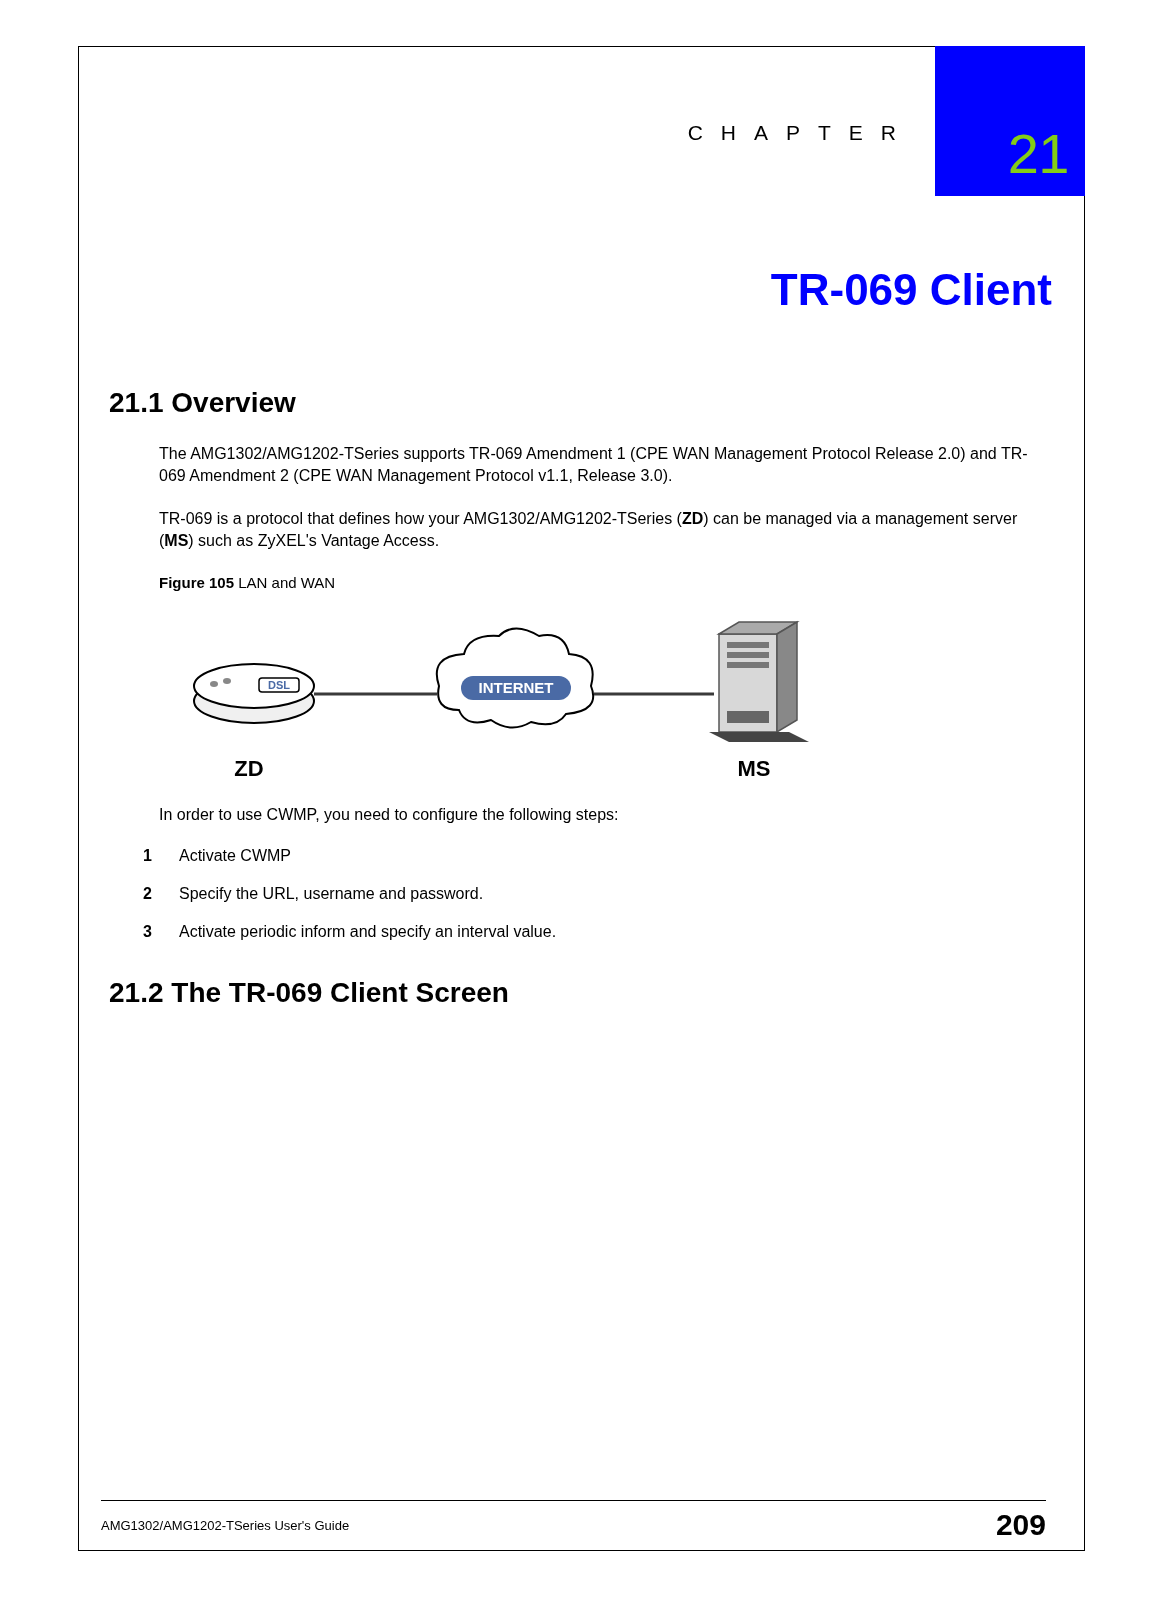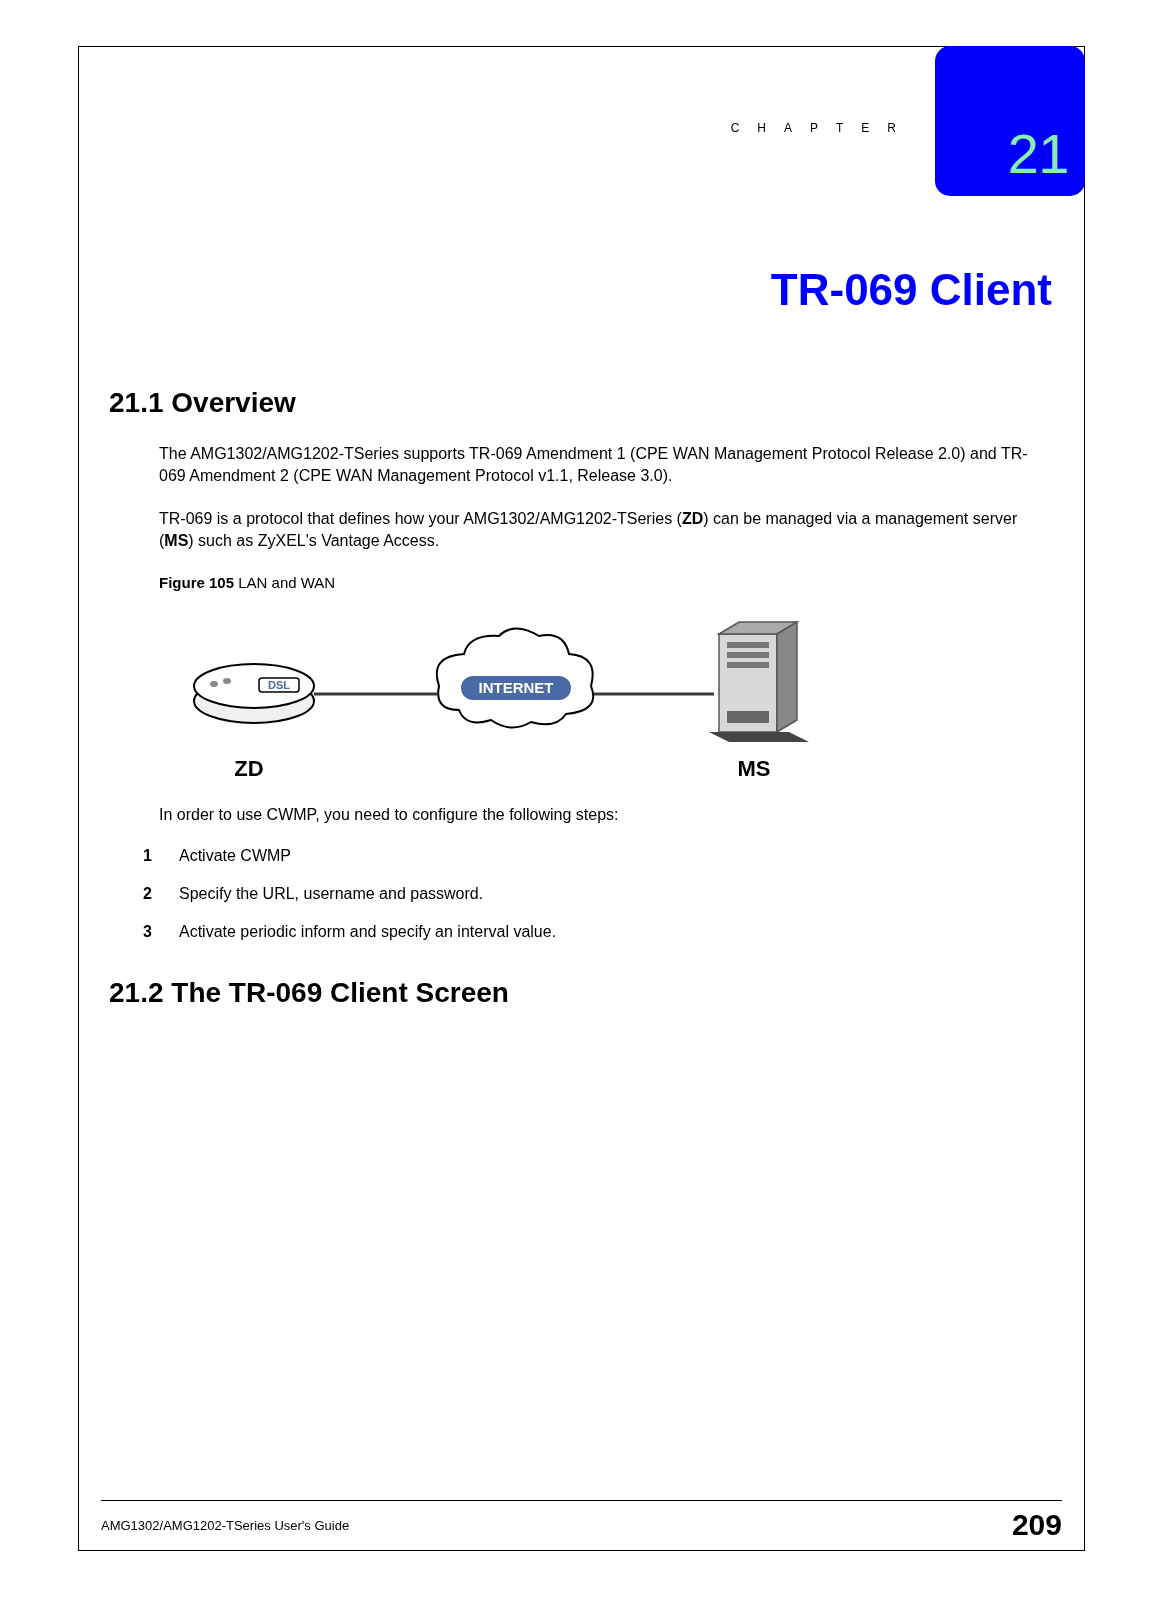--- a/index.html
+++ b/index.html
@@ -23,38 +23,37 @@
     padding: 18px 0 0 0;
     box-sizing: border-box;
   }
   .chapter-box {
     position: absolute;
     top: -1px;
     right: -1px;
     width: 150px;
     height: 150px;
     background: #0000ff;
-    color: #86efac;
+    color: #84cc16;
     display: flex;
     align-items: flex-end;
     justify-content: flex-end;
     font-size: 56px;
     font-weight: normal;
     padding: 0 16px 10px 0;
     box-sizing: border-box;
     font-family: Verdana, sans-serif;
     letter-spacing: -0.5px;
     font-stretch: condensed;
-    border-radius: 15px;
   }
   .chapter-label {
     position: absolute;
     right: 170px;
     top: 74px;
-    font-size: 12px;
+    font-size: 21px;
     letter-spacing: 18px;
     font-family: Verdana, sans-serif;
     font-stretch: condensed;
   }
   .chapter-title {
     color: #0000ff;
     font-size: 44px;
     font-family: Verdana, Geneva, sans-serif;
     text-align: right;
     margin: 200px 32px 0 0;
@@ -112,21 +111,21 @@
     margin-bottom: 20px;
   }
   .ordered-steps .num {
     font-weight: bold;
     width: 36px;
     flex-shrink: 0;
   }
   .footer {
     position: absolute;
     left: 0;
-    right: 0;
+    right: 16px;
     bottom: 8px;
     padding: 0 22px;
     display: flex;
     align-items: center;
     font-size: 13px;
     font-family: Verdana, sans-serif;
   }
   .footer .line {
     border-top: 1px solid #000;
     position: absolute;

